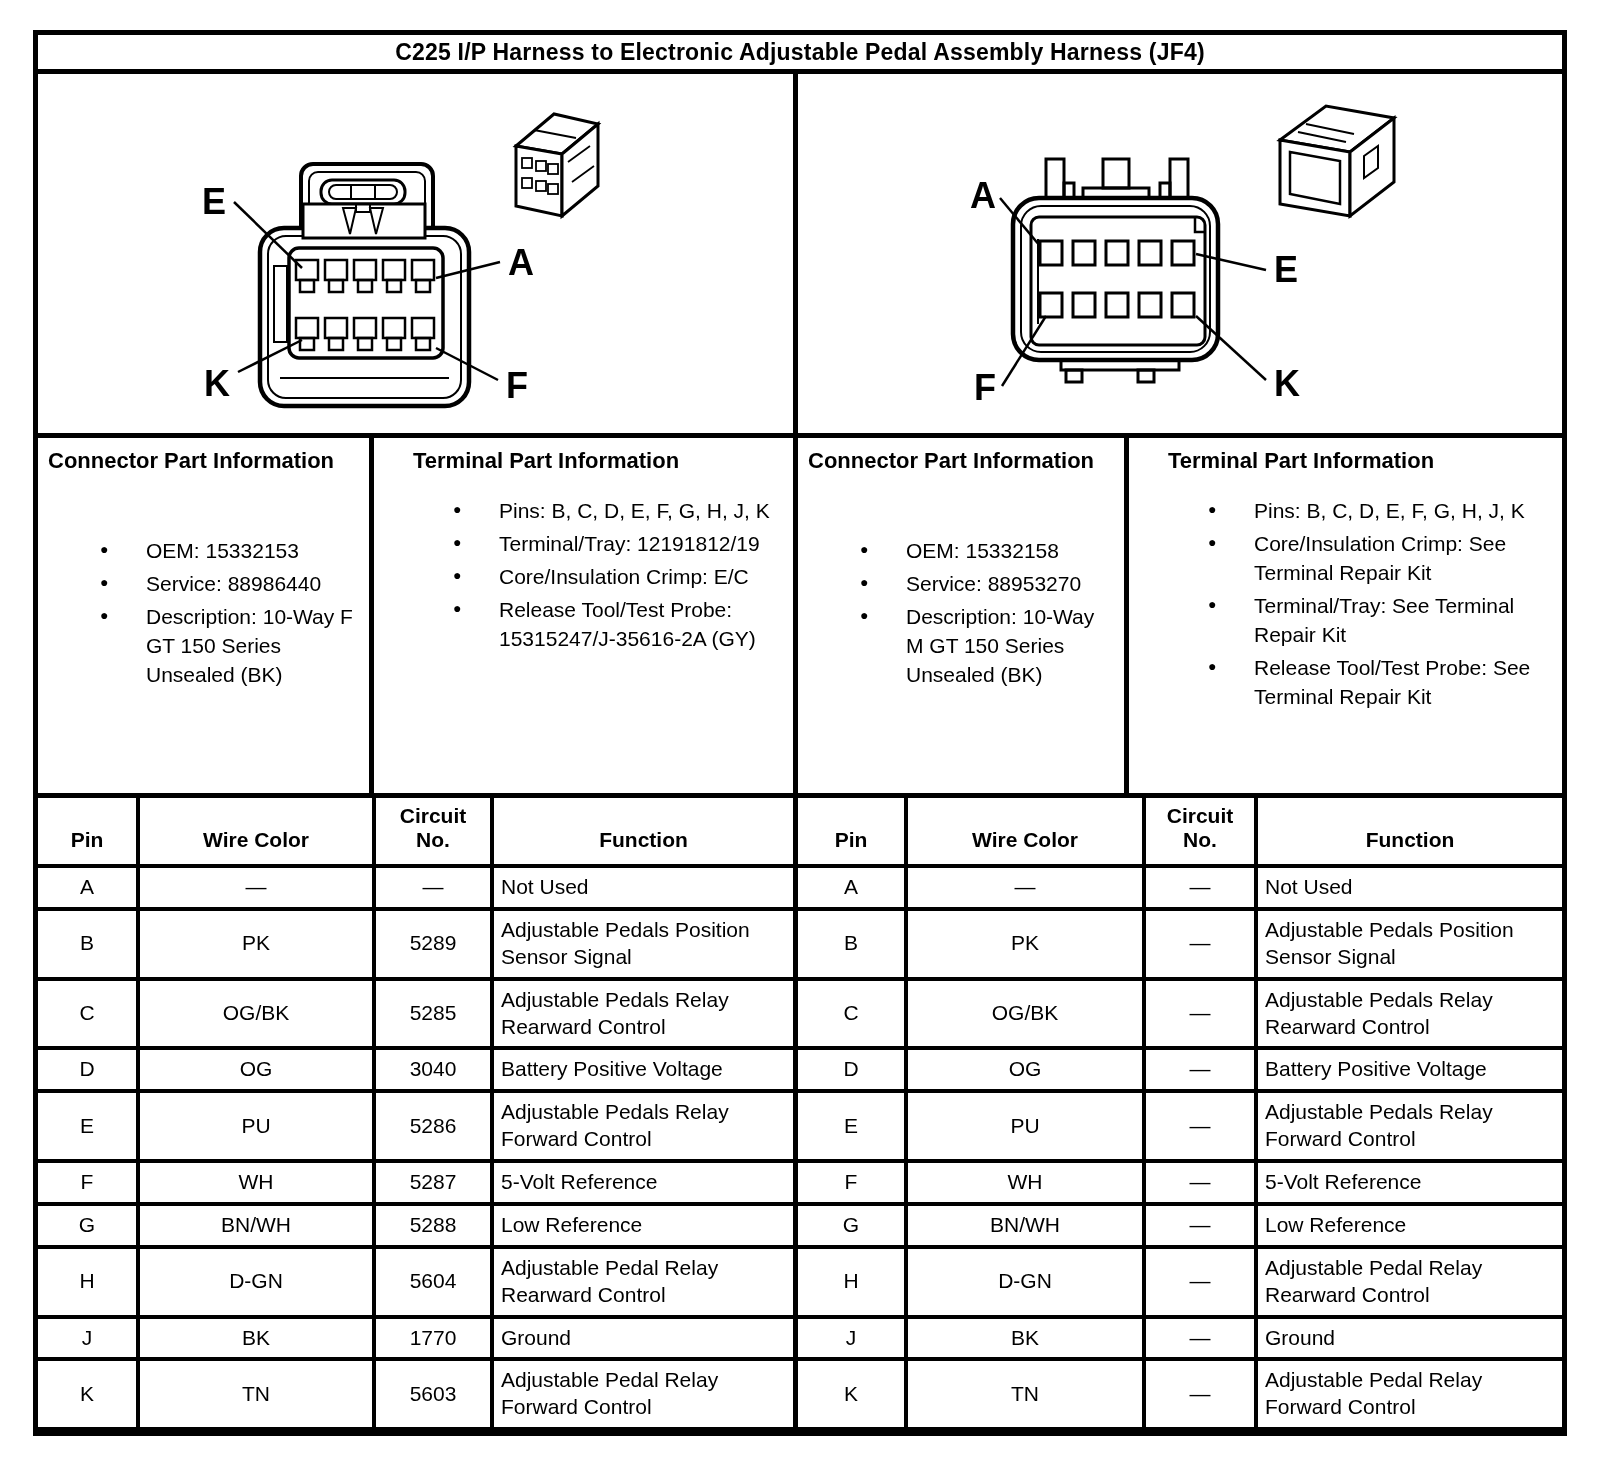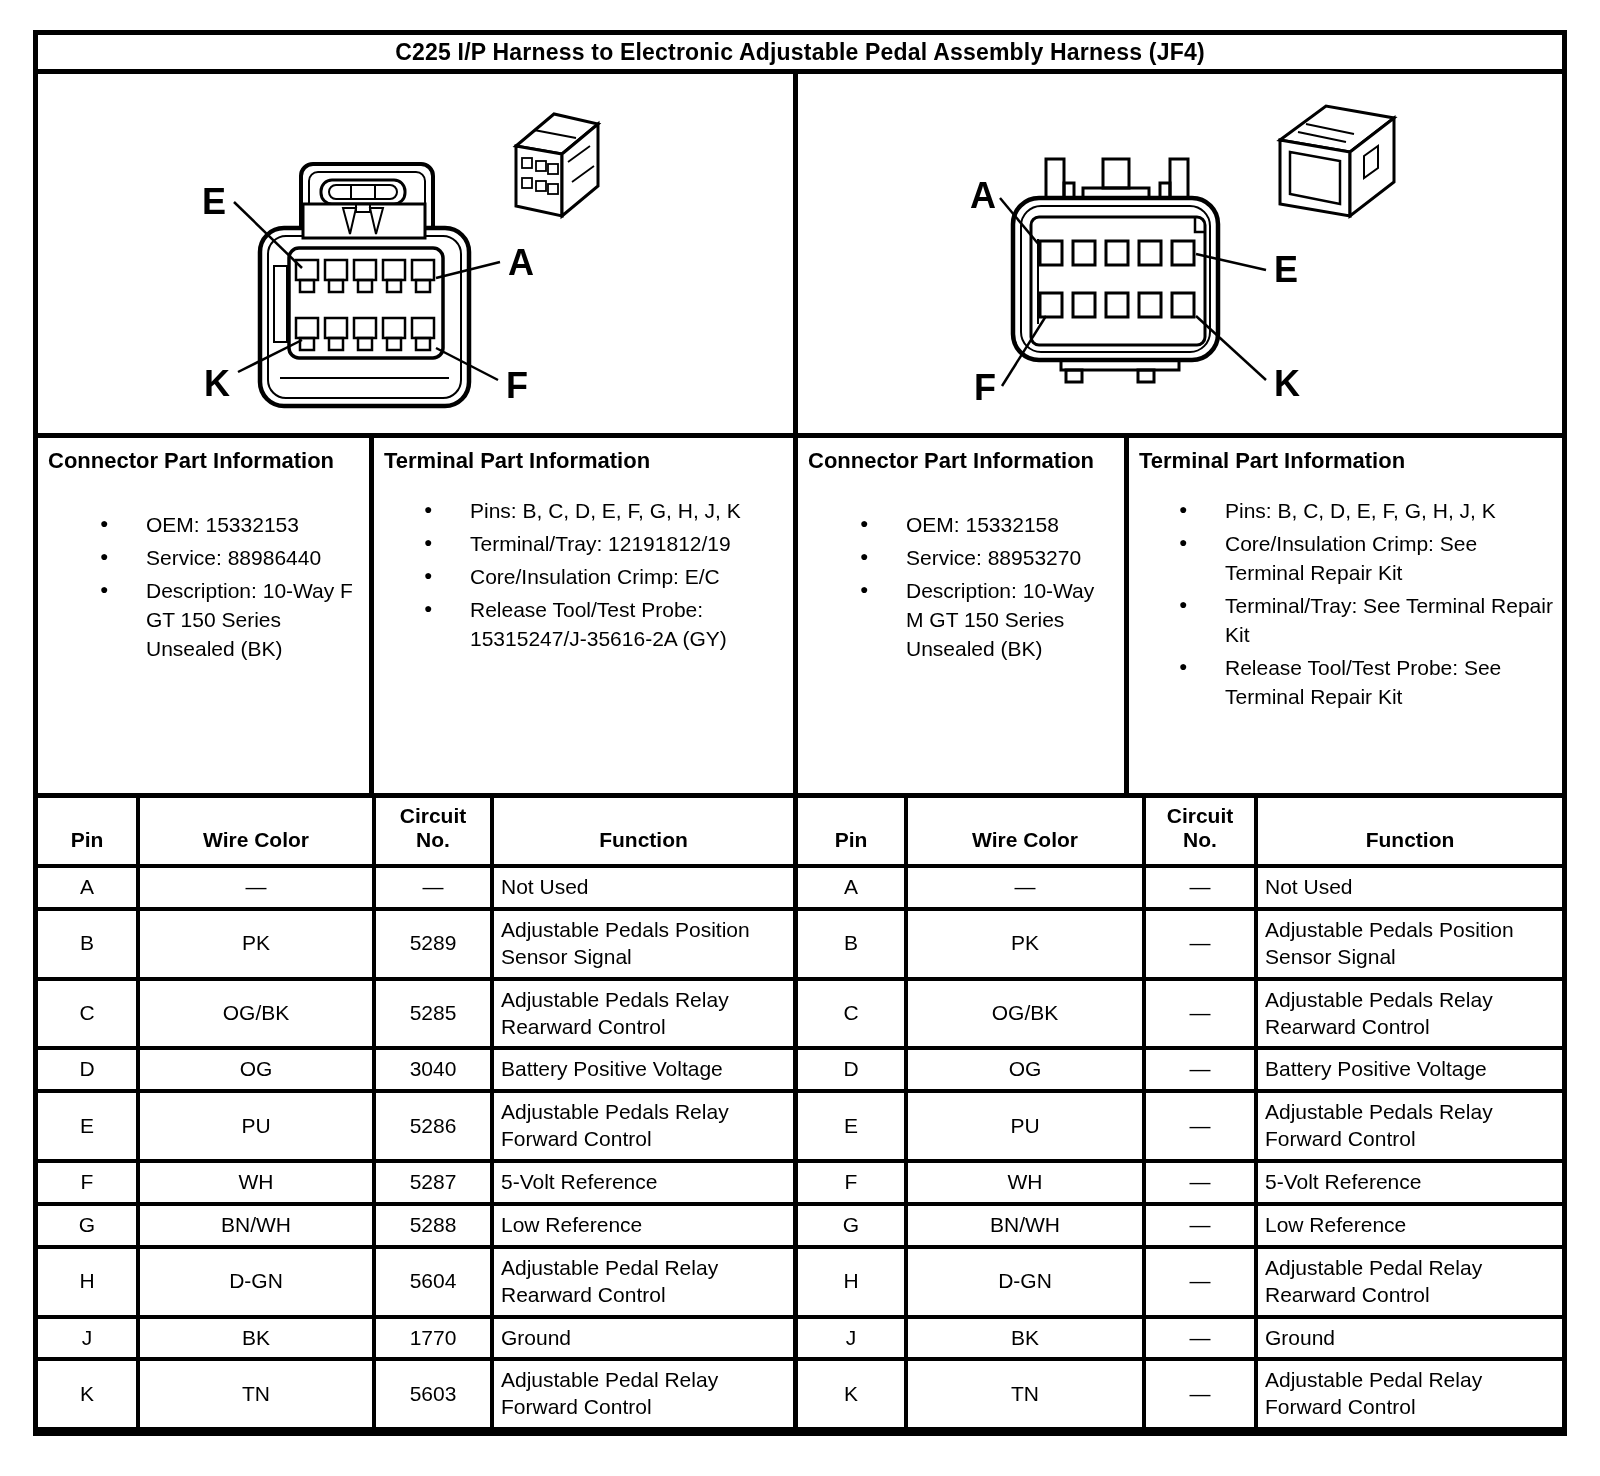--- a/index.html
+++ b/index.html
@@ -17,24 +17,24 @@
   .half-left  { width:755px; border-right:5px solid #000; }
   .half-right { width:764px; }
 
   .diagram-cell { height:359px; border-bottom:5px solid #000; overflow:hidden; }
   .diagram-cell svg { display:block; }
 
   .info-row { display:flex; height:355px; border-bottom:5px solid #000; }
   .connector-info { border-right:5px solid #000; }
   .half-left  .connector-info { width:331px; }
   .half-right .connector-info { width:326px; }
-  .terminal-info { flex:1; }
+  .terminal-info { flex:1;padding-left:29px; }
   .info-heading { font-weight:bold; font-size:22px; line-height:1.22; margin:10px 8px 0 10px; }
   ul.bullets { list-style:none; padding:0; }
-  .connector-info ul.bullets { margin:36px 8px 0 52px; }
+  .connector-info ul.bullets { margin:62px 8px 0 52px; }
   .terminal-info  ul.bullets { margin:22px 8px 0 40px; }
   ul.bullets li {
     position:relative; padding-left:56px; font-size:21px; line-height:1.38; margin-bottom:4px;
   }
   ul.bullets li::before { content:"●"; position:absolute; left:10px; top:3px; font-size:14px; }
 
   table.pins { width:100%; border-collapse:collapse; table-layout:fixed; }
   table.pins th, table.pins td { border:4px solid #000; box-sizing:border-box; }
   table.pins th:first-child, table.pins td:first-child { border-left:none; }
   table.pins th:last-child,  table.pins td:last-child  { border-right:none; }

